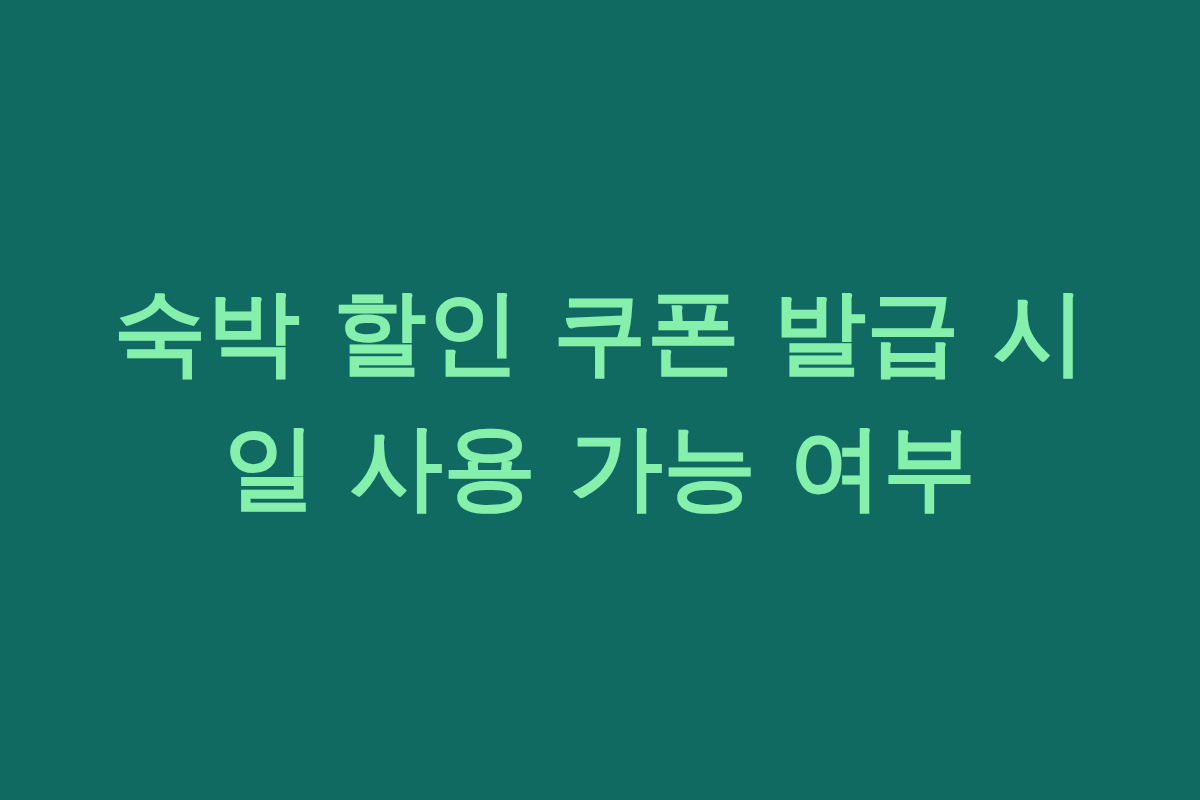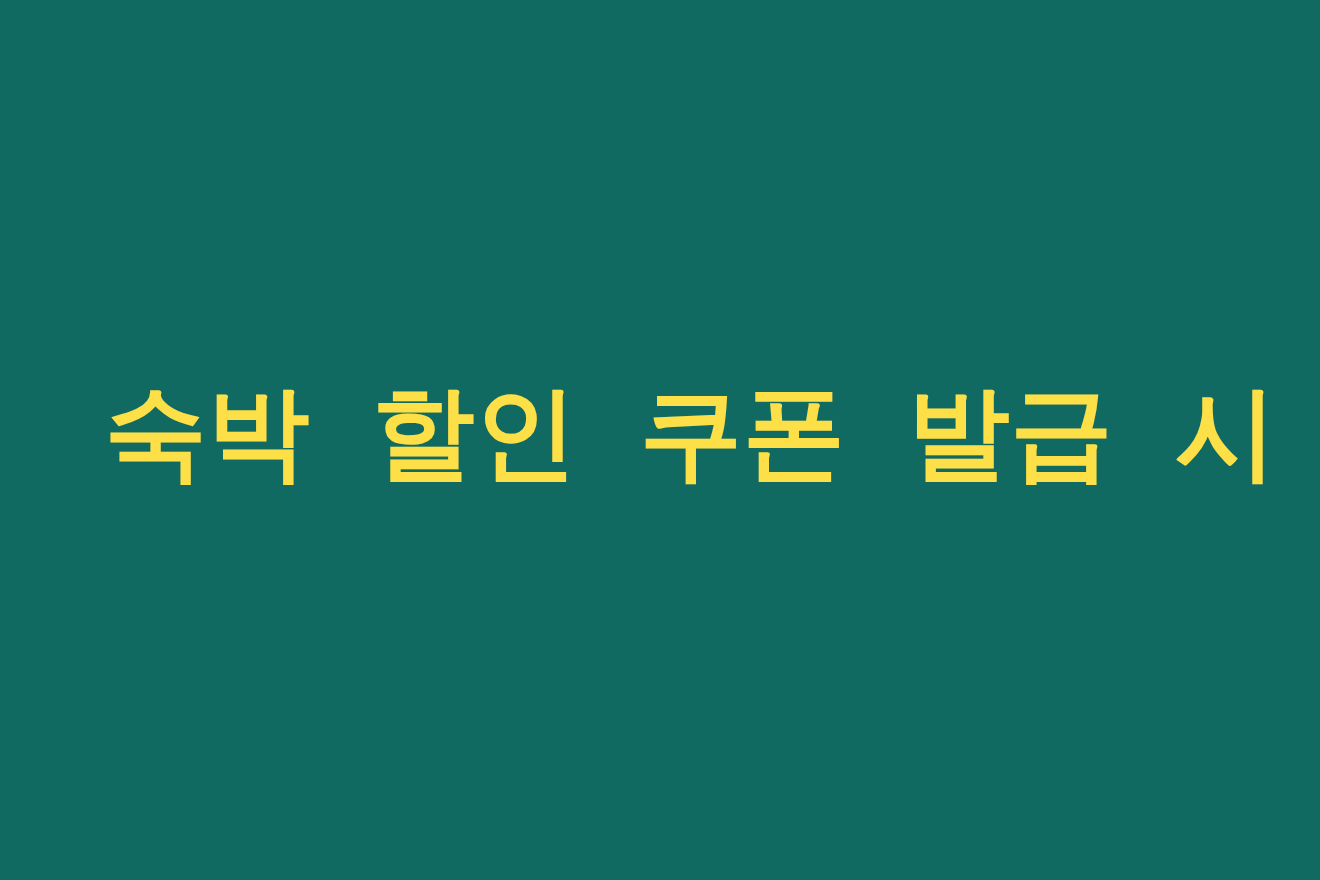--- a/index.html
+++ b/index.html
@@ -42,16 +42,17 @@
 
   #headline .line {
     display: block;
     white-space: nowrap;
   }
 </style>
 </head>
 <body>
 
 <div id="banner" style="background-color: rgb(17, 106, 98);">
-  <h1 id="headline" style="color: #fde047; font-family: Liberation Mono, monospace;">
+  <h1 id="headline" style="color: #86efac;">
     <span class="line">숙박 할인 쿠폰 발급 시</span>
+    <span class="line">일 사용 가능 여부</span>
   </h1>
 </div>
 
 </body></html>

